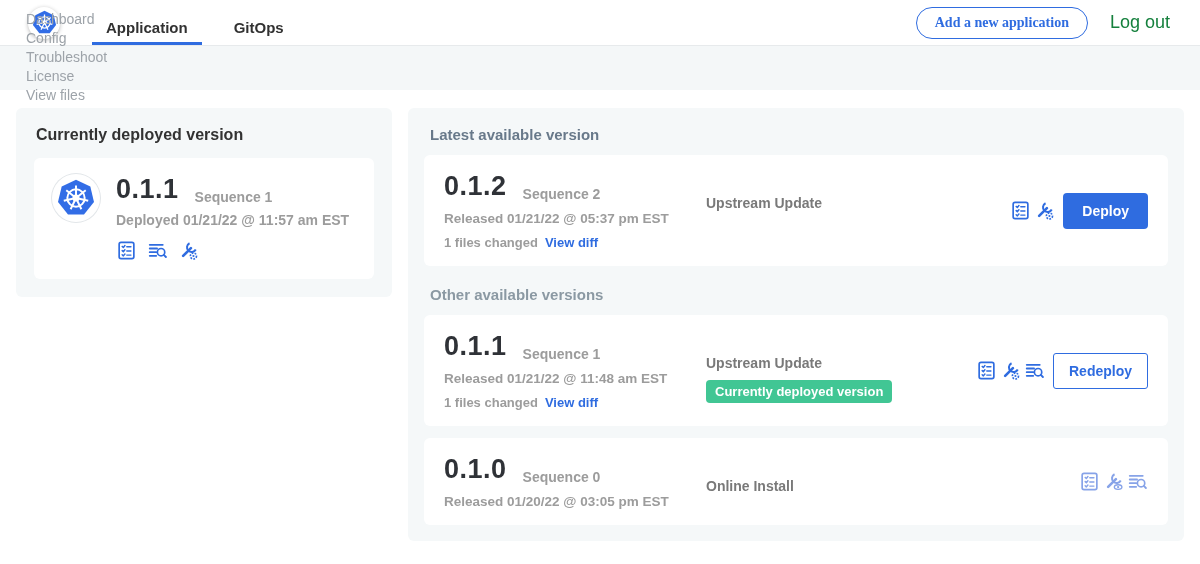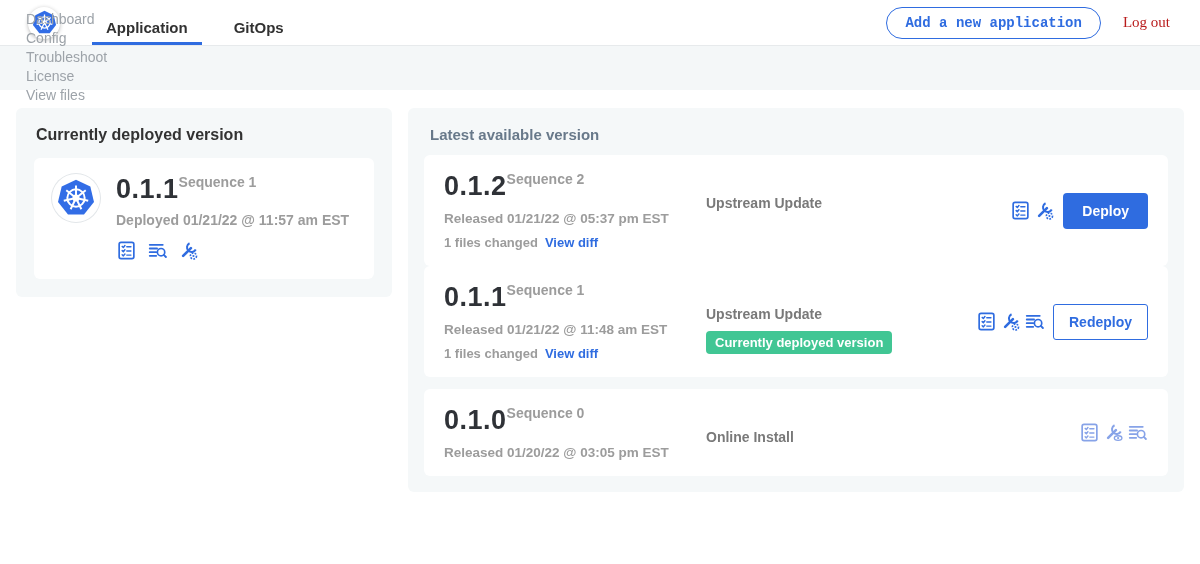--- a/index.html
+++ b/index.html
@@ -11,41 +11,41 @@
     border-bottom:1px solid #e7eaec; background:#fff; }
   .logo-wrap { align-self:center; width:32px; height:32px; border-radius:50%;
     background:#fff; box-shadow:0 1px 4px rgba(0,0,0,.28); display:flex;
     align-items:center; justify-content:center; margin-right:32px; }
   .top-tab { display:flex; align-items:center; padding:0 14px; font-size:15px;
     font-weight:700; color:#323232; cursor:pointer; border-bottom:3px solid transparent; margin-right:18px;margin-top:12px;}
   .top-tab.active { border-bottom-color:#2f6ce0; }
   .topbar-right { margin-left:auto; display:flex; align-items:center; gap:22px; }
   .add-app-btn { border:1px solid #2f6ce0; color:#2f6ce0; background:#fff;
     font-weight:700; font-size:14px; padding:7px 18px; border-radius:17px; cursor:pointer;
-    font-family:Liberation Mono, monospace;}
-  .logout { font-size:15px; color:#b91c1c; cursor:pointer;font-family:Liberation Serif, serif; }
+    font-family:Liberation Serif, serif;}
+  .logout { font-size:18px; color:#15803d; cursor:pointer; }
 
   
   .subnav { height:44px; background:#f4f7f8; display:flex; justify-content:center;flex-direction:column; }
   .subnav-item { display:flex; align-items:center; padding:0 26px; font-size:14px;
     color:#9da3a9; cursor:pointer; border-bottom:3px solid transparent; }
   .subnav-item.active { color:#2f3437; font-weight:700; border-bottom-color:#2f6ce0; }
 
   
   .main { display:flex; gap:16px; padding:18px 16px; align-items:flex-start; }
   .panel { background:#f5f8f9; border-radius:6px; }
 
   
   .deployed-panel { width:376px; padding:16px 18px 18px; flex:none; }
   .deployed-title { font-size:16px; font-weight:700; margin:2px 2px 14px; }
   .deployed-card { background:#fff; border-radius:6px; padding:16px 18px 18px;
     display:flex; gap:16px; }
   .ring { width:48px; height:48px; border-radius:50%; background:#fff; flex:none;
     box-shadow:0 0 0 1px #e2e6e9; display:flex; align-items:center; justify-content:center; }
-  .ver-line { display:flex; align-items:flex-start; gap:0; }
+  .ver-line { display:flex; align-items:flex-end; gap:16px; }
   .ver-big { font-size:27px; font-weight:800; letter-spacing:.5px; color:#2f3237; }
   .seq { font-size:14px; color:#9c9c9c; font-weight:600; }
   .meta { font-size:14px; color:#9c9c9c; font-weight:600; margin-top:7px; }
   .icon-row { display:flex; align-items:center; gap:10px; margin-top:12px; color:#2f6ce0; }
 
   
   .versions-panel { flex:1; padding:14px 16px 16px; }
   .vp-head { display:flex; align-items:center; justify-content:space-between;
     padding:4px 6px 12px; }
   .vp-title { font-size:15px; font-weight:700; color:#68798a; }
@@ -250,20 +250,21 @@
           </span>
         <span class="clickable-icon">
           <svg width="21" height="21">
               <use href="#icon-wrench-gear"></use>
             </svg>
           </span>
         <button class="btn-primary">Deploy</button>
       </div>
     </div>
 
+    <div class="section-label">Other available versions</div>
 
     <div class="version-card">
       <div class="vc-info">
         <div class="ver-line">
           <span class="ver-big">0.1.1</span>
           <span class="seq">Sequence 1</span>
         </div>
         <div class="vc-released">Released 01/21/22 @ 11:48 am EST</div>
         <div class="vc-files">
           <span>1 files changed</span>

